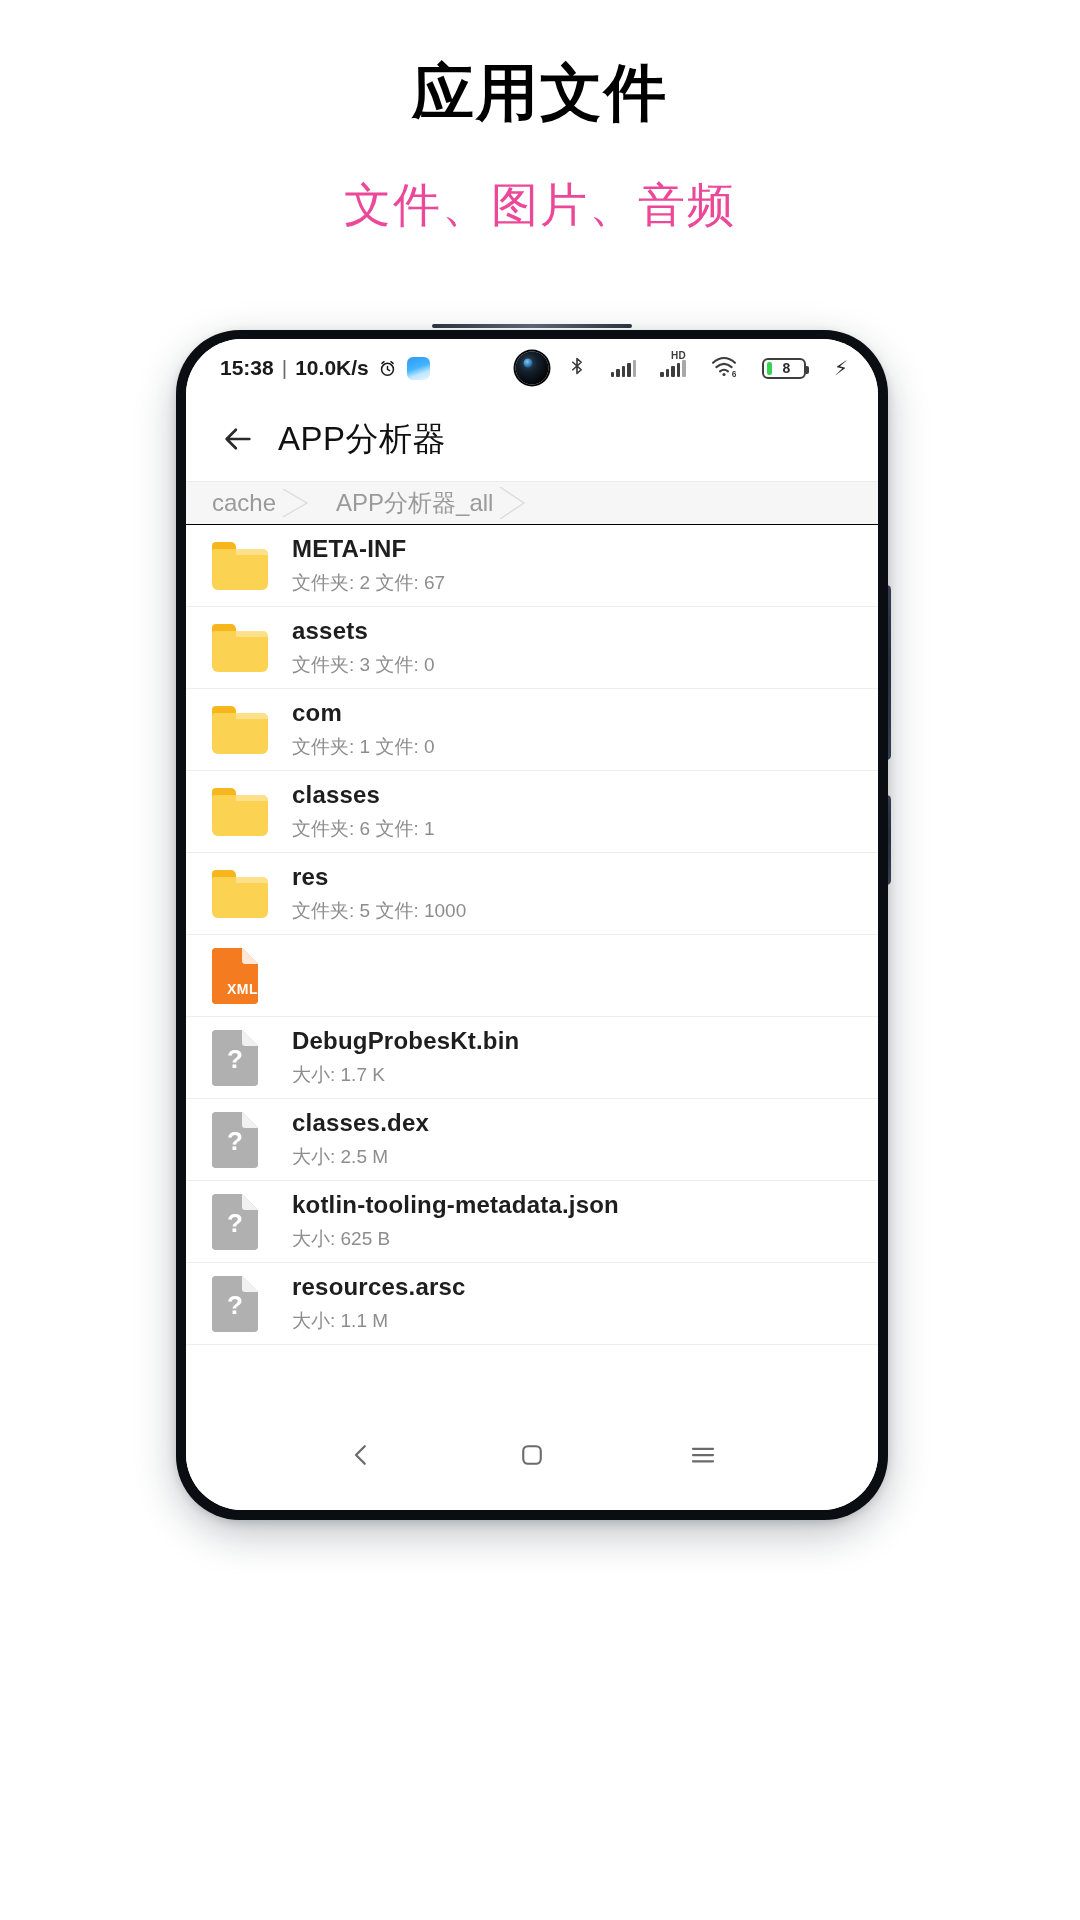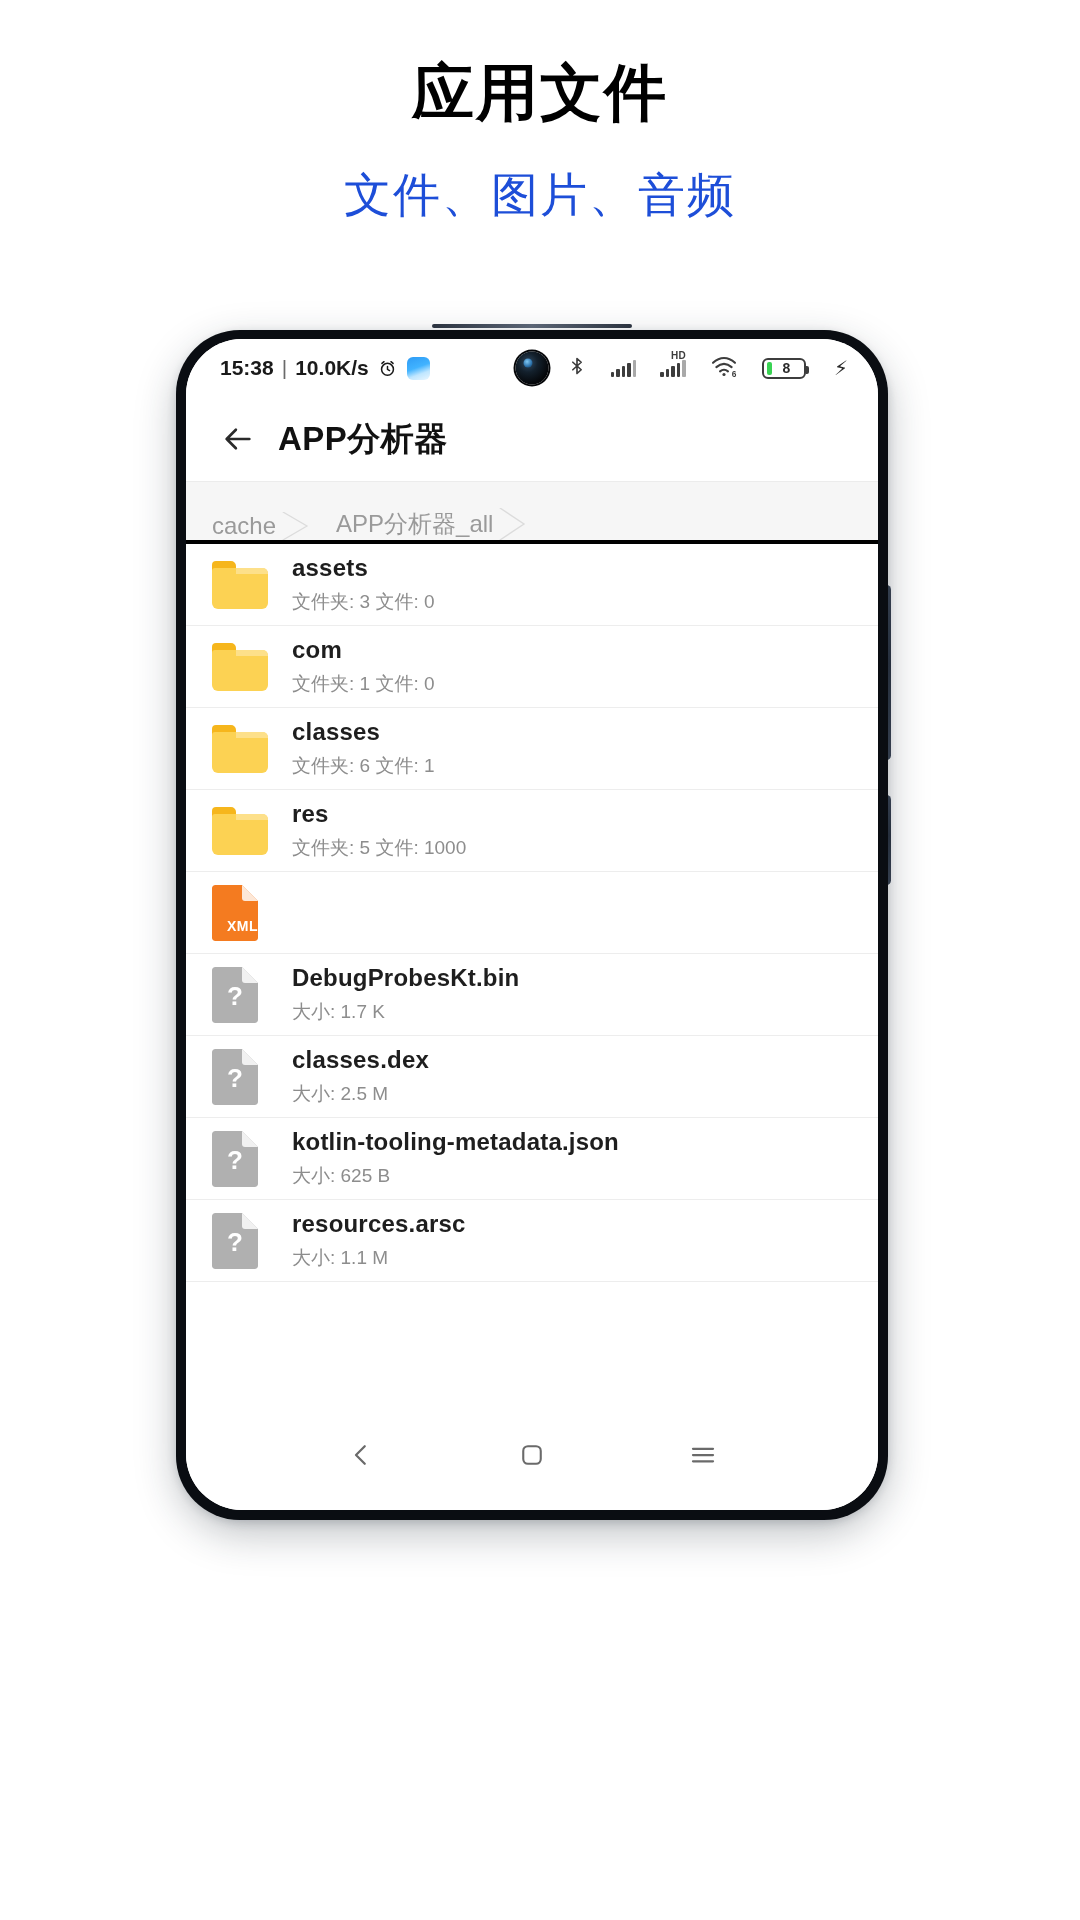--- a/index.html
+++ b/index.html
@@ -8,22 +8,22 @@
 
   
   .promo { width:1080px; padding-top:58px; text-align:center; }
   .promo-title {
     font-family:"Liberation Sans","DejaVu Sans",sans-serif;
     font-weight:700; font-size:62px; letter-spacing:2px; color:#000;
     line-height:1.12;
   }
   .promo-sub {
     font-family:"Liberation Serif","DejaVu Serif",serif;
-    font-weight:400; font-size:47px; letter-spacing:2px; color:#1d4ed8;
-    margin-top:40px; line-height:1.2;
+    font-weight:400; font-size:47px; letter-spacing:2px; color:#ec4899;
+    margin-top:50px; line-height:1.2;
   }
 
   
   .stage { position:relative; width:1080px; height:1920px; }
   .phone-wrap { position:absolute; left:176px; top:330px; width:712px; height:1190px; }
 
   .side-btn { position:absolute; right:-3px; width:9px; border-radius:5px;
               background:linear-gradient(180deg,#3c4657,#2b3342 45%,#3c4657); }
   .side-btn.vol { top:255px; height:175px; }
   .side-btn.pwr { top:465px; height:90px; }
@@ -81,25 +81,25 @@
              display:flex; align-items:center; position:relative; padding:0 3px; }
   .battery::after{content:"";position:absolute;right:-5px;top:6px;width:3px;height:8px;
              background:#3d3d3d;border-radius:0 2px 2px 0;}
   .bat-fill { width:5px; height:13px; background:#39d353; border-radius:2px; }
   .bat-num { flex:1; text-align:center; font-size:14px; font-weight:700; color:#2a2a2a; }
   .bolt { font-size:20px; color:#2a2a2a; margin-left:4px; line-height:1; }
 
   
   .appbar { height:84px; display:flex; align-items:center; padding:0 26px; background:#fff; }
   .back-btn { width:52px; height:52px; display:flex; align-items:center; justify-content:center; }
-  .appbar-title { font-size:33px; font-weight:700; color:#111; letter-spacing:.5px; margin-left:14px; }
-
-  
-  .crumbs { height:63px; background:#f6f6f6; display:flex; align-items:flex-end;
-            border-top:1px solid #ececec; border-bottom:4px solid #000000; }
+  .appbar-title { font-size:33px; font-weight:400; color:#111; letter-spacing:.5px; margin-left:14px; }
+
+  
+  .crumbs { height:44px; background:#f6f6f6; display:flex; align-items:center;
+            border-top:1px solid #ececec; border-bottom:1px solid #000000; }
   .crumb { display:flex; align-items:center; position:relative; padding:0 34px 0 26px;
            font-size:24px; color:#9a9a9a; white-space:nowrap; }
   .crumb .sep { position:absolute; right:-1px; top:0; bottom:0; width:30px; }
   .crumb .sep svg { height:100%; width:100%; display:block; }
 
   
   .list { background:#fff; }
   .row { display:flex; align-items:center; height:82px; padding:0 26px;
          border-bottom:1px solid #ededed; }
   .row .ico { width:56px; height:56px; flex:0 0 56px; margin-right:24px; position:relative; }
@@ -238,20 +238,33 @@
           <div class="list" id="file-list">
               <div class="row">
                 <div class="ico">
                   <div class="folder">
                     <div class="tab"></div>
                     <div class="body"></div>
                     <div class="lip"></div>
                   </div>
                 </div>
                 <div class="meta">
+                  <div class="fname">META-INF</div>
+                  <div class="fsub">文件夹: 2 文件: 67</div>
+                </div>
+              </div>
+              <div class="row">
+                <div class="ico">
+                  <div class="folder">
+                    <div class="tab"></div>
+                    <div class="body"></div>
+                    <div class="lip"></div>
+                  </div>
+                </div>
+                <div class="meta">
                   <div class="fname">assets</div>
                   <div class="fsub">文件夹: 3 文件: 0</div>
                 </div>
               </div>
               <div class="row">
                 <div class="ico">
                   <div class="folder">
                     <div class="tab"></div>
                     <div class="body"></div>
                     <div class="lip"></div>

